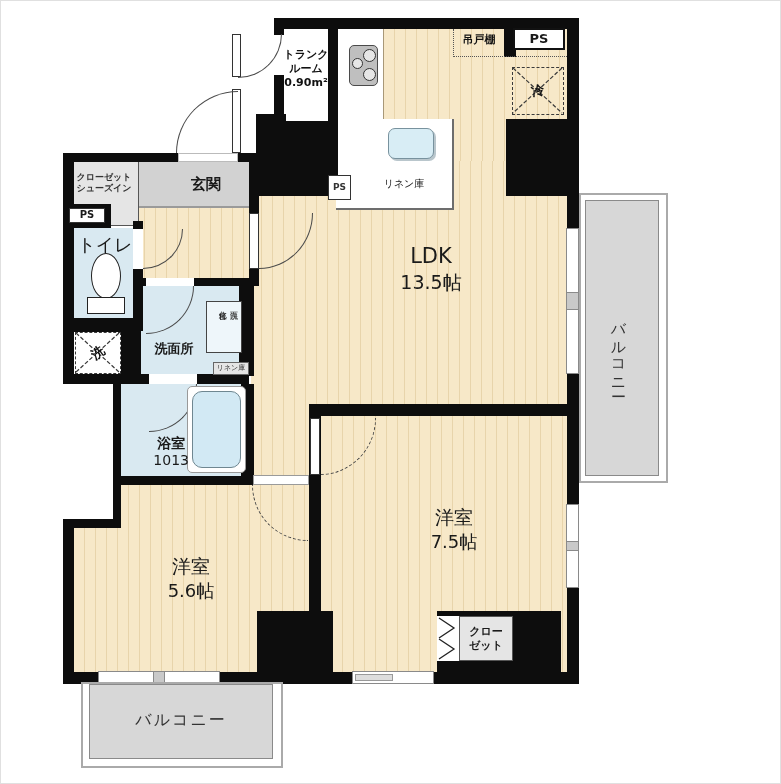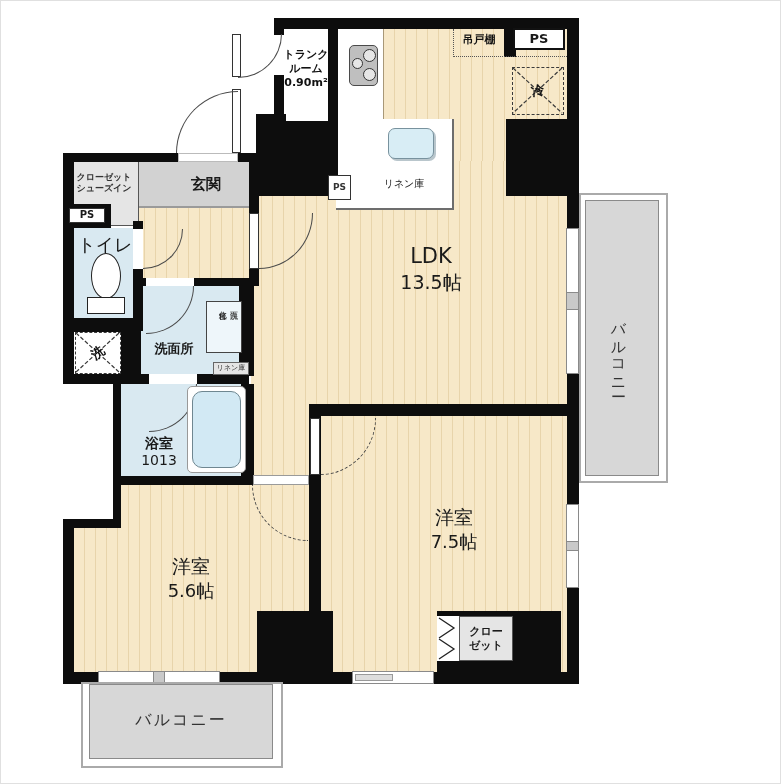--- a/index.html
+++ b/index.html
@@ -188,21 +188,21 @@
 
   <div class="abs lbl" style="left:282px;top:38px;width:46px;height:60px;font-size:11px;font-weight:600;color:#111;">
     <span><span>トランク</span><br><span>ルーム</span><br><span>0.90m²</span></span>
   </div>
   <div class="abs lbl" style="left:178px;top:172px;width:54px;height:22px;font-size:15px;font-weight:600;">玄関</div>
   <div class="abs lbl" style="left:71px;top:166px;width:64px;height:32px;font-size:9px;font-weight:600;color:#333;">
     <span><span>クローゼット</span><br><span>シューズイン</span></span>
   </div>
   <div class="abs lbl" style="left:78px;top:235px;width:52px;height:18px;font-size:18px;font-weight:400;">トイレ</div>
   <div class="abs lbl" style="left:146px;top:339px;width:54px;height:18px;font-size:13px;font-weight:600;">洗面所</div>
-  <div class="abs lbl" style="left:128px;top:426px;width:60px;height:50px;font-size:14px;font-weight:600;">
+  <div class="abs lbl" style="left:128px;top:426px;width:60px;height:50px;font-size:14px;font-weight:600;justify-content:flex-end;">
     <span><span>浴室</span><br><span style="font-weight:500;">1013</span></span>
   </div>
   <div class="abs lbl" style="left:380px;top:242px;width:100px;height:52px;font-size:21px;font-weight:500;">
     <span><span>LDK</span><br><span style="font-size:19px;">13.5帖</span></span>
   </div>
   <div class="abs lbl" style="left:403px;top:503px;width:100px;height:52px;font-size:19px;font-weight:500;">
     <span><span>洋室</span><br><span style="font-size:18px;">7.5帖</span></span>
   </div>
   <div class="abs lbl" style="left:140px;top:552px;width:100px;height:52px;font-size:19px;font-weight:500;">
     <span><span>洋室</span><br><span style="font-size:18px;">5.6帖</span></span>

